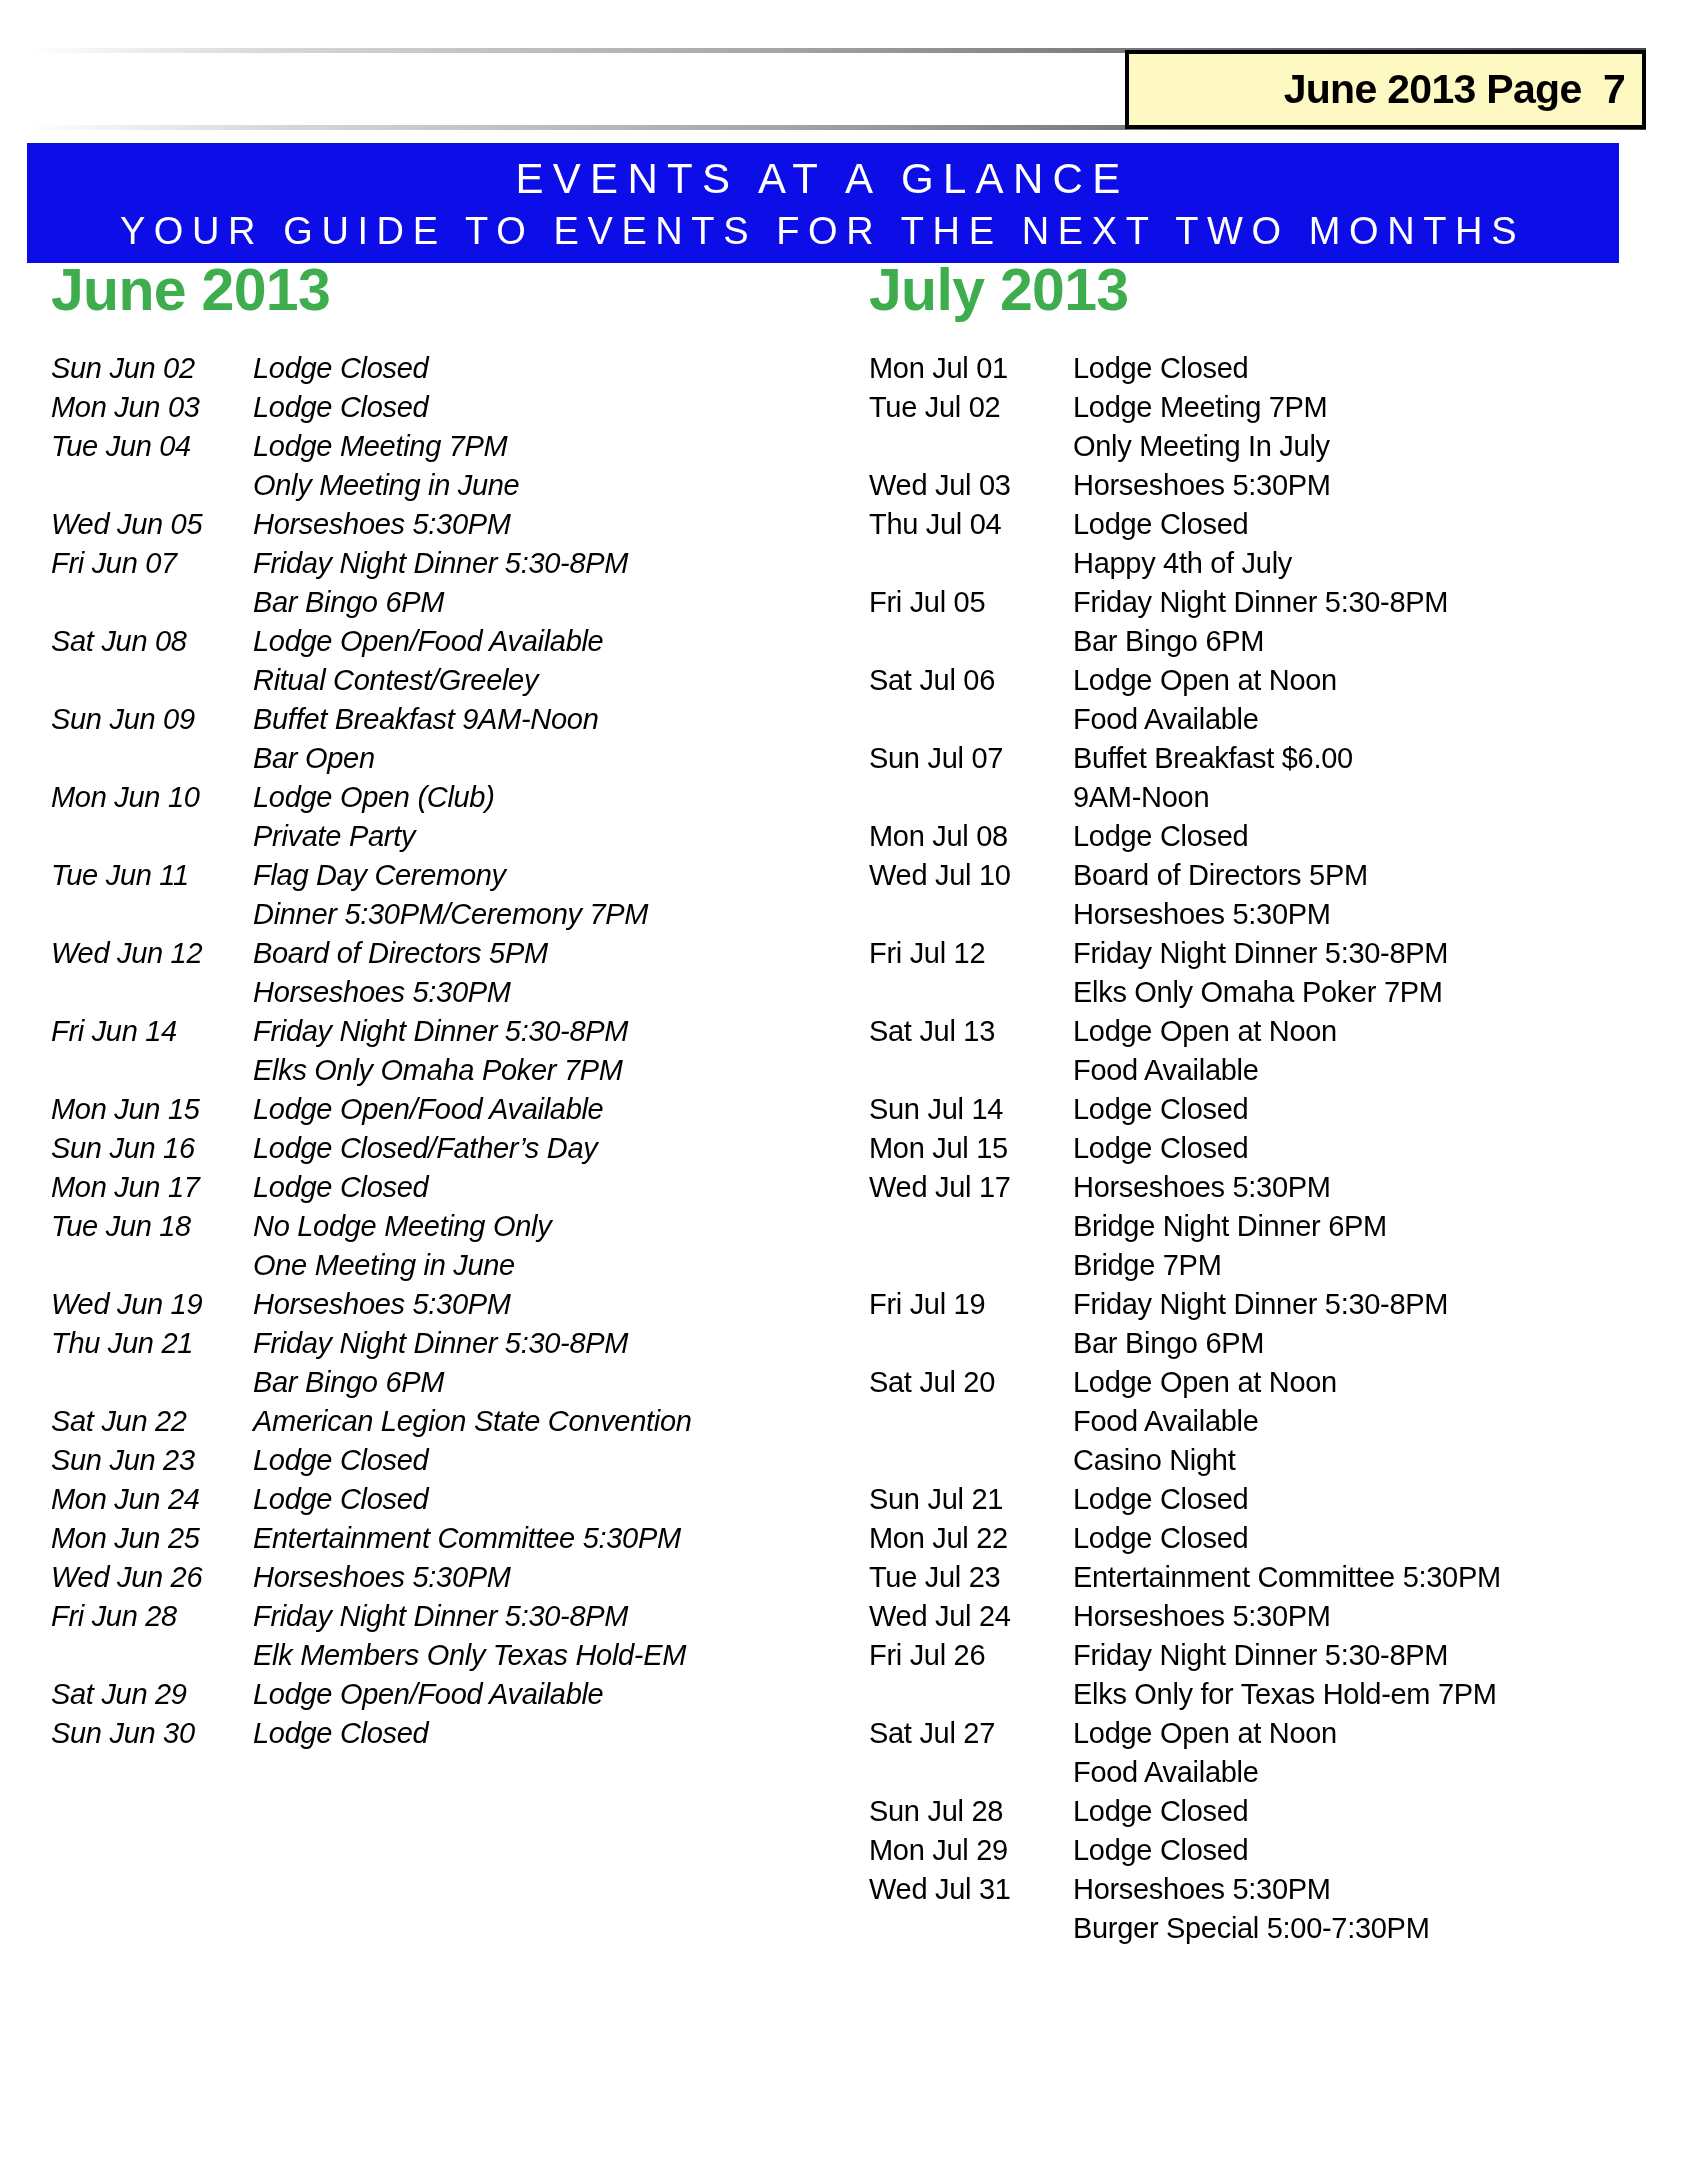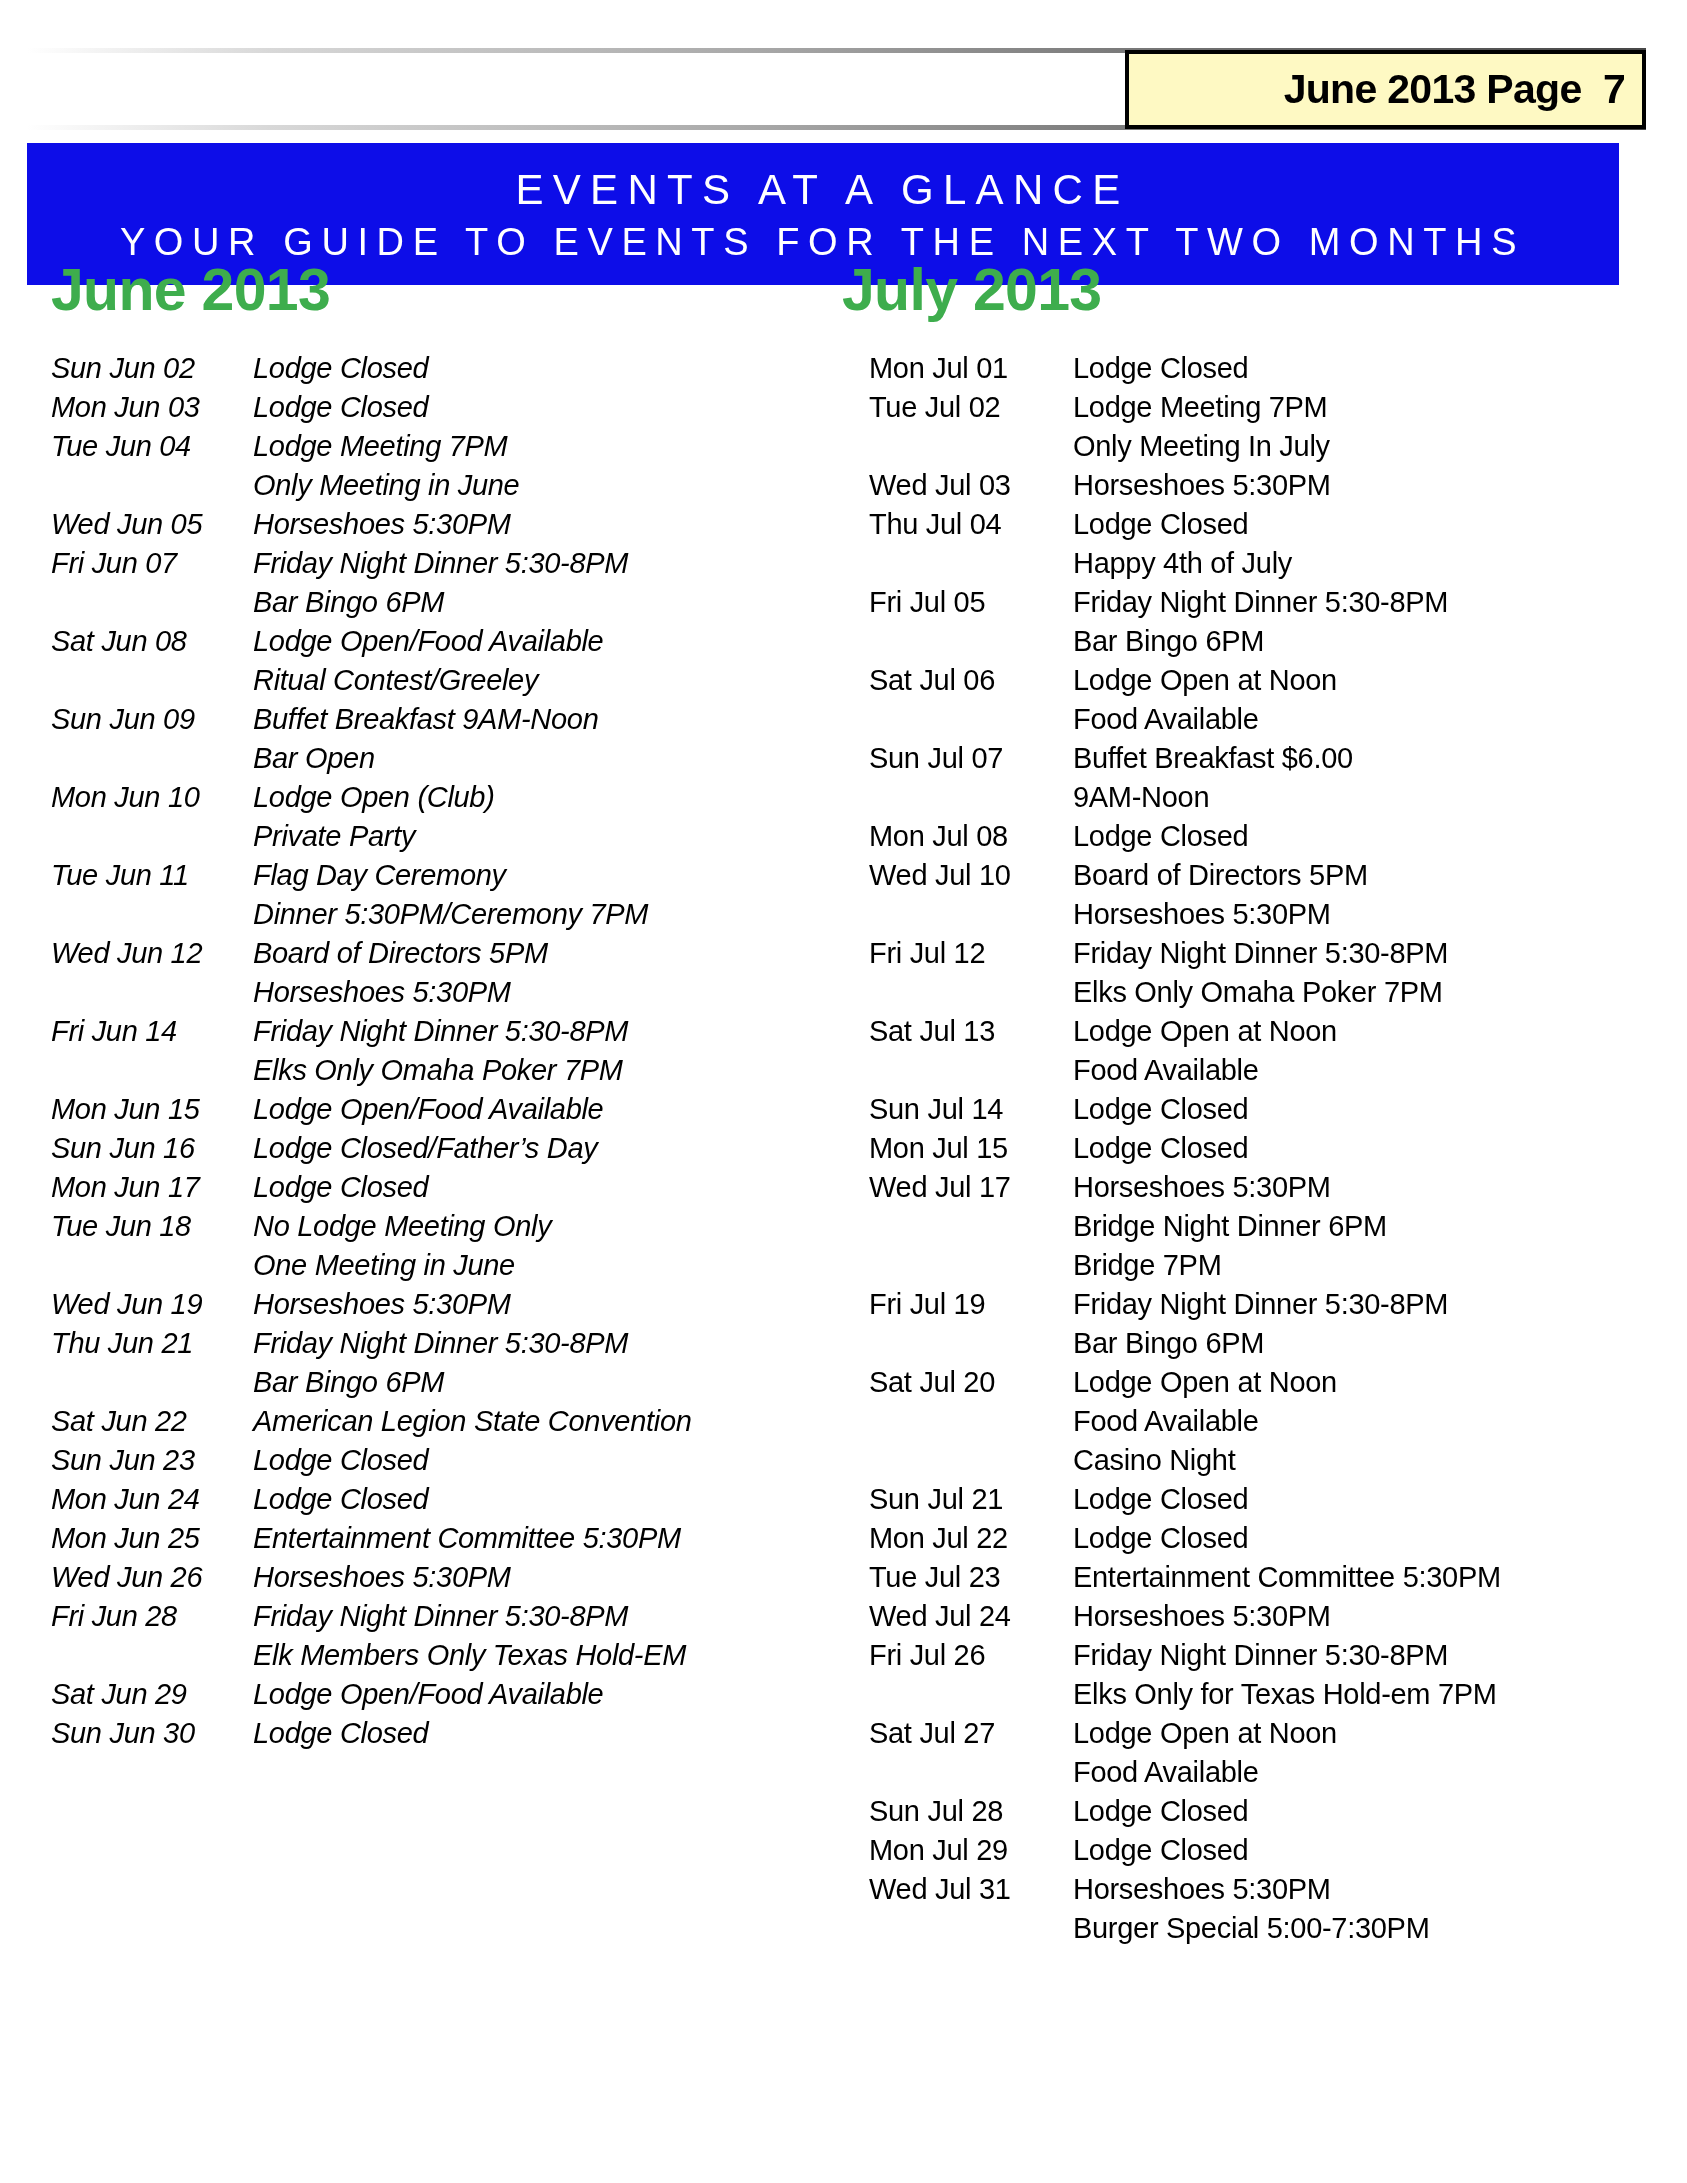--- a/index.html
+++ b/index.html
@@ -28,21 +28,21 @@
     padding-right: 17px;
   }
   .header-box span {
     font-size: 41px; font-weight: bold;
     white-space: pre;
     letter-spacing: -0.7px;
   }
   .banner {
     position: absolute;
     left: 26.5px; top: 143px;
-    width: 1592px; height: 142px;
+    width: 1592px; height: 120px;
     background: #0d0de8;
     color: #ffffff;
     display: flex; flex-direction: column;
     align-items: center; justify-content: center;
     text-align: center;
   }
   .banner-title {
     font-size: 42px; line-height: 56px;
     letter-spacing: 9.3px;
     font-weight: 500;
@@ -55,21 +55,21 @@
   .month {
     position: absolute;
     top: 266px;
     margin: 0;
     font-size: 59px; line-height: 48px;
     font-weight: bold;
     color: #3ead4d;
     letter-spacing: -0.7px;
   }
   .june-h { left: 51px; }
-  .july-h { left: 842px; }
+  .july-h { left: 869px; }
   .col {
     position: absolute;
     top: 349px;
   }
   .june-col { left: 51px; width: 787px; font-style: italic; }
   .july-col { left: 869px; width: 787px; }
   .row {
     display: flex;
     height: 39px;
     align-items: center;

